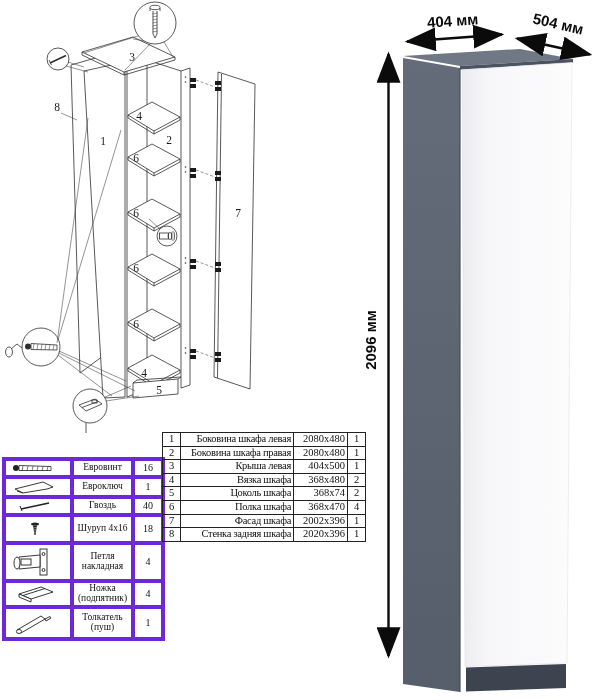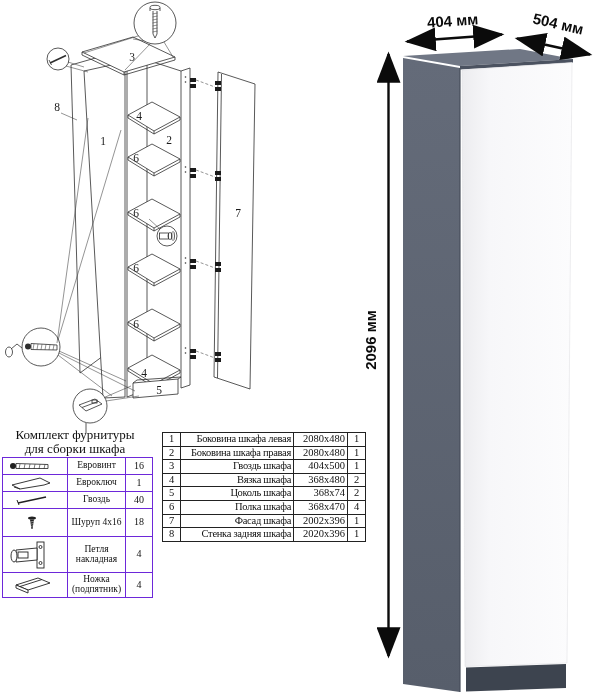--- a/index.html
+++ b/index.html
@@ -4,21 +4,21 @@
 <style>
   html,body{margin:0;padding:0;background:#fff;}
   #stage{position:relative;width:601px;height:700px;background:#fff;overflow:hidden;
          font-family:"Liberation Serif", serif;}
   svg{display:block;}
   .abs{position:absolute;}
 
   
   #hw-title{left:0px;top:428px;width:150px;text-align:center;font-size:13px;line-height:1.08;color:#111;}
   #hw-table{left:2px;top:457px;border-collapse:collapse;table-layout:fixed;}
-  #hw-table td{border:1px solid #6d28d9;padding:0 1px;font-size:9.5px;color:#111;text-align:center;
+  #hw-table td{border:4px solid #6d28d9;padding:0 1px;font-size:9.5px;color:#111;text-align:center;
                line-height:1.05;overflow:hidden;}
   #hw-table .ic{width:62px;}
   #hw-table .nm{width:55px;}
   #hw-table .qt{width:24px;font-size:10px;}
 
   
   #parts-table{left:162px;top:432px;border-collapse:collapse;table-layout:fixed;}
   #parts-table td{border:1px solid #222;height:12.6px;padding:0 2px;font-size:10.5px;color:#111;
                   line-height:1;white-space:nowrap;overflow:hidden;}
   #parts-table .no{width:13px;text-align:center;}
@@ -279,24 +279,20 @@
       <line x1="47" y1="41.5" x2="142" y2="34.5" stroke="#0b0b0b" stroke-width="2.4" marker-start="url(#ah)" marker-end="url(#ah)"></line>
       <text class="dim-label" text-anchor="middle" transform="translate(93,26) rotate(-4)">404 мм</text>
     </g>
 
     <g>
       <line x1="157" y1="38.5" x2="230" y2="54.5" stroke="#0b0b0b" stroke-width="2.4" marker-start="url(#ah)" marker-end="url(#ah)"></line>
       <text class="dim-label" text-anchor="middle" transform="translate(197,29) rotate(13)">504 мм</text>
     </g>
   </svg>
 
-  <div class="abs" id="hw-title">
-    <div>Комплект фурнитуры</div>
-    <div>для сборки шкафа</div>
-  </div>
 
   <table class="abs" id="hw-table">
     <tbody>
         <tr style="height:17px">
       <td class="ic">
         <svg width="58" height="14" viewBox="0 0 58 14">
               <circle cx="9" cy="7" r="3" fill="#222"></circle>
               <polygon points="12,4.5 44,5.5 44,9.5 12,9.5" fill="#fff" stroke="#222" stroke-width="0.8"></polygon>
               <g stroke="#222" stroke-width="0.6">
                 <line x1="16" y1="5" x2="15" y2="10"></line>
@@ -368,40 +364,53 @@
               <g fill="#fff" stroke="#222" stroke-width="0.9">
                 <polygon points="12,11 34,4 46,9 24,16"></polygon>
                 <polygon points="12,11 24,16 24,19 12,14"></polygon>
                 <line x1="16" y1="12.5" x2="38" y2="5.5"></line>
               </g>
             </svg>
           </td>
       <td class="nm">Ножка (подпятник)</td>
       <td class="qt">4</td>
     </tr>
+    <tr style="height:30px">
+      <td class="ic">
+        <svg width="58" height="28" viewBox="0 0 58 28">
+              <g fill="#fff" stroke="#222" stroke-width="0.9">
+                <polygon points="10,21 34,7 38,10 14,24"></polygon>
+                <ellipse cx="12" cy="22.5" rx="2.6" ry="2"></ellipse>
+                <polygon points="38,10 43,7.5 44,9 39,12"></polygon>
+              </g>
+            </svg>
+          </td>
+      <td class="nm">Толкатель (пуш)</td>
+      <td class="qt">1</td>
+    </tr>
   </tbody>
     </table>
 
   <table class="abs" id="parts-table">
     <tbody>
         <tr>
       <td class="no">1</td>
       <td class="nm">Боковина шкафа левая</td>
       <td class="sz">2080x480</td>
       <td class="qt">1</td>
     </tr>
     <tr>
       <td class="no">2</td>
       <td class="nm">Боковина шкафа правая</td>
       <td class="sz">2080x480</td>
       <td class="qt">1</td>
     </tr>
     <tr>
       <td class="no">3</td>
-      <td class="nm">Гвоздь шкафа</td>
+      <td class="nm">Крыша левая</td>
       <td class="sz">404x500</td>
       <td class="qt">1</td>
     </tr>
     <tr>
       <td class="no">4</td>
       <td class="nm">Вязка шкафа</td>
       <td class="sz">368x480</td>
       <td class="qt">2</td>
     </tr>
     <tr>

